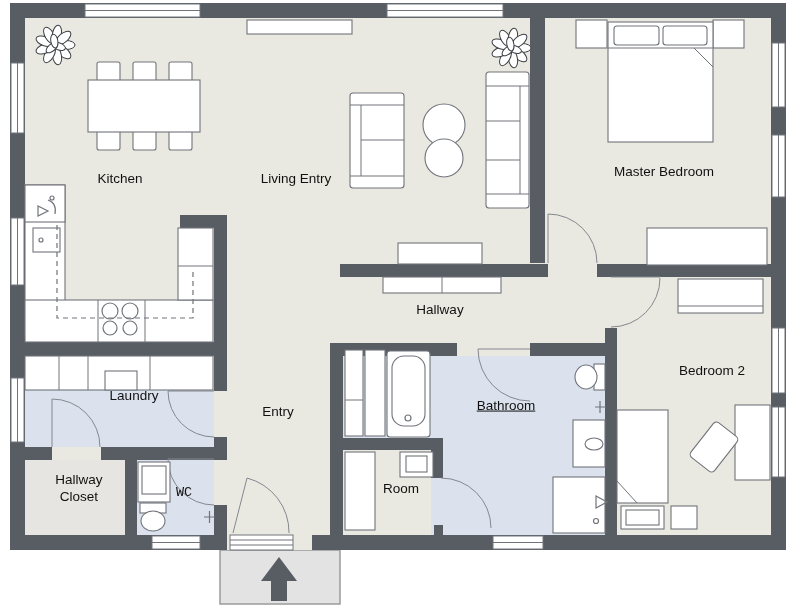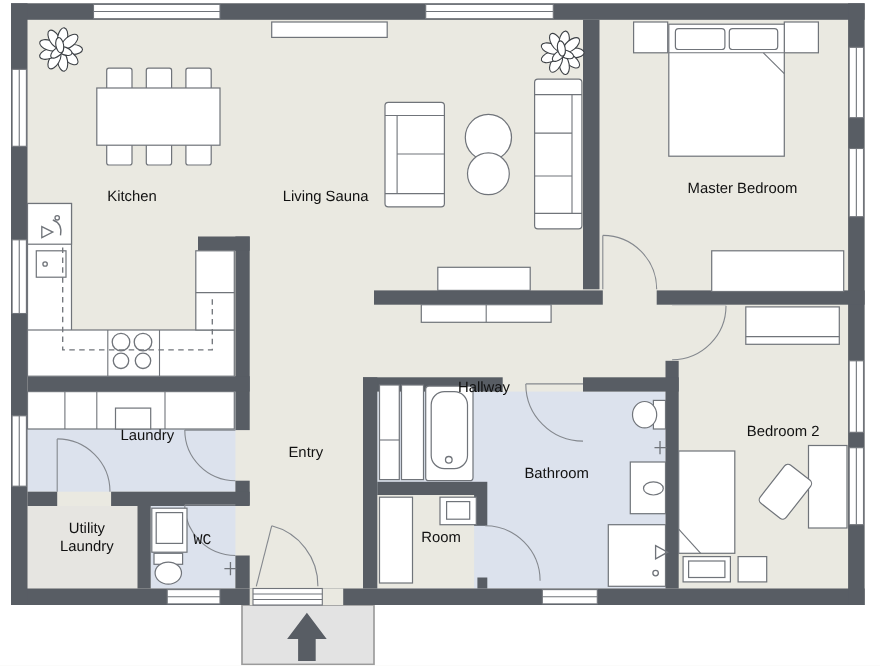--- a/index.html
+++ b/index.html
@@ -319,23 +319,23 @@
     </g>
     <g>
       <rect class="furn" x="140" y="503" width="26" height="10"></rect>
       <ellipse class="furn" cx="153" cy="521" rx="12" ry="10"></ellipse>
     </g>
     <path class="glyph" d="M204,517 h11 M209.5,511 v12"></path>
   </g>
 </svg>
 
   <div class="room-label" style="left:120px;top:179px;">Kitchen</div>
-  <div class="room-label" style="left:296px;top:179px;">Living Sauna</div>
-  <div class="room-label" style="left:664px;top:172px;margin-left:11px;">Master Bedroom</div>
-  <div class="room-label" style="left:440px;top:310px;margin-top:43px;">Hallway</div>
+  <div class="room-label" style="left:296px;top:179px;">Living Entry</div>
+  <div class="room-label" style="left:664px;top:172px;">Master Bedroom</div>
+  <div class="room-label" style="left:440px;top:310px;">Hallway</div>
   <div class="room-label" style="left:134px;top:396px;text-align:right;">Laundry</div>
   <div class="room-label" style="left:278px;top:412px;">Entry</div>
-  <div class="room-label" style="left:506px;top:431px;">Bathroom</div>
+  <div class="room-label" style="left:506px;top:406px;text-decoration:underline;">Bathroom</div>
   <div class="room-label" style="left:401px;top:489px;">Room</div>
-  <div class="room-label" style="left:712px;top:393px;">Bedroom 2</div>
-  <div class="room-label wrap" style="left:79px;top:489px;">Utility Laundry</div>
+  <div class="room-label" style="left:712px;top:371px;">Bedroom 2</div>
+  <div class="room-label wrap" style="left:79px;top:489px;">Hallway Closet</div>
   <div class="room-label" style="left:184px;top:493px;font-family:Liberation Mono, monospace;">WC</div>
 </div>
 
 </body></html>

